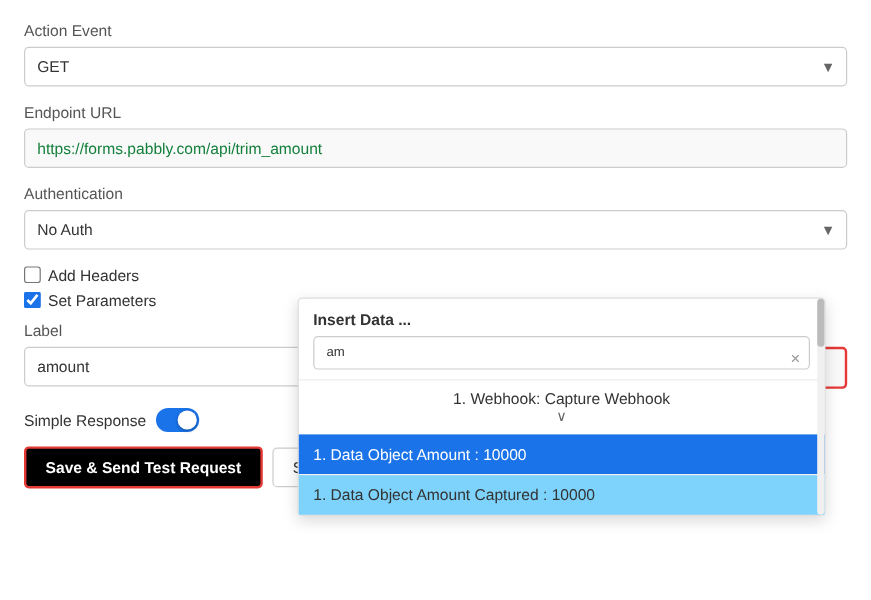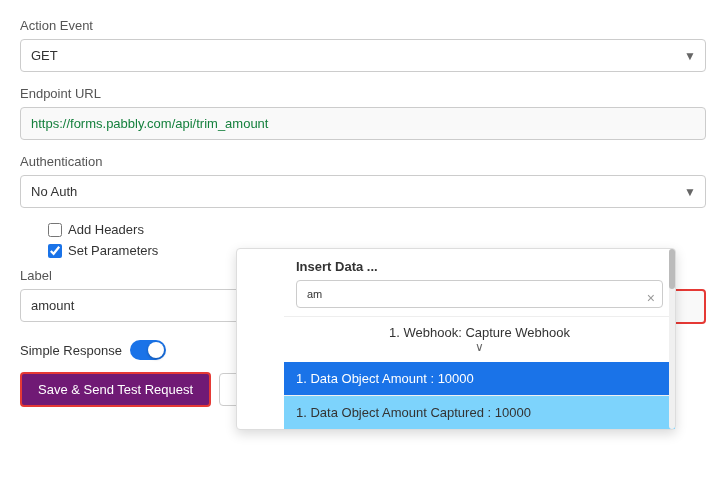--- a/index.html
+++ b/index.html
@@ -59,26 +59,24 @@
       border-radius: 4px;
       padding: 8px 10px;
       font-size: 13px;
       color: #15803d;
       background: #f9f9f9;
       margin-bottom: 14px;
     }
 
     .checkbox-row {
       display: flex;
-      align-items: center;
       gap: 6px;
       margin-bottom: 6px;
       font-size: 13px;
       color: #333;
-      margin-left: 28px;
     }
 
     .checkbox-row input[type="checkbox"] {
       width: 14px;
       height: 14px;
       cursor: pointer;
     }
 
     .checkbox-blue {
       accent-color: #1a73e8;
@@ -160,52 +158,51 @@
       box-shadow: 0 1px 3px rgba(0,0,0,0.3);
     }
 
     .button-row {
       display: flex;
       gap: 8px;
       align-items: center;
     }
 
     .btn-primary {
-      background: #701a75;
+      background: #000000;
       color: #fff;
       border: 2px solid #e53935;
       border-radius: 4px;
       padding: 8px 16px;
       font-size: 13px;
       cursor: pointer;
-      font-weight: 400;
+      font-weight: 700;
     }
 
     .btn-secondary {
       background: #fff;
       color: #333;
       border: 1px solid #ccc;
       border-radius: 4px;
       padding: 8px 16px;
       font-size: 13px;
       cursor: pointer;
     }
 
     
     .dropdown-overlay {
       position: absolute;
-      left: 236px;
+      left: 248px;
       top: 248px;
       width: 440px;
       background: #fff;
       border: 1px solid #ddd;
       border-radius: 4px;
       box-shadow: 0 4px 12px rgba(0,0,0,0.15);
       z-index: 100;
-      padding-left: 47px;
     }
 
     .insert-data-header {
       padding: 10px 12px 6px;
       font-size: 13px;
       font-weight: 600;
       color: #333;
     }
 
     .search-box-wrapper {

